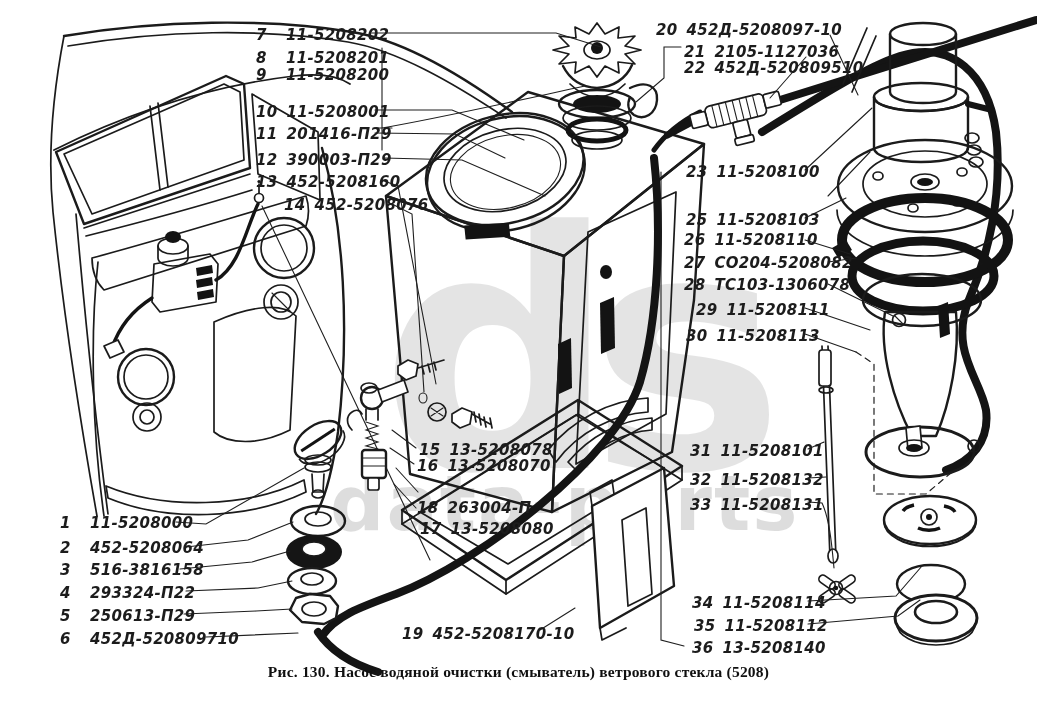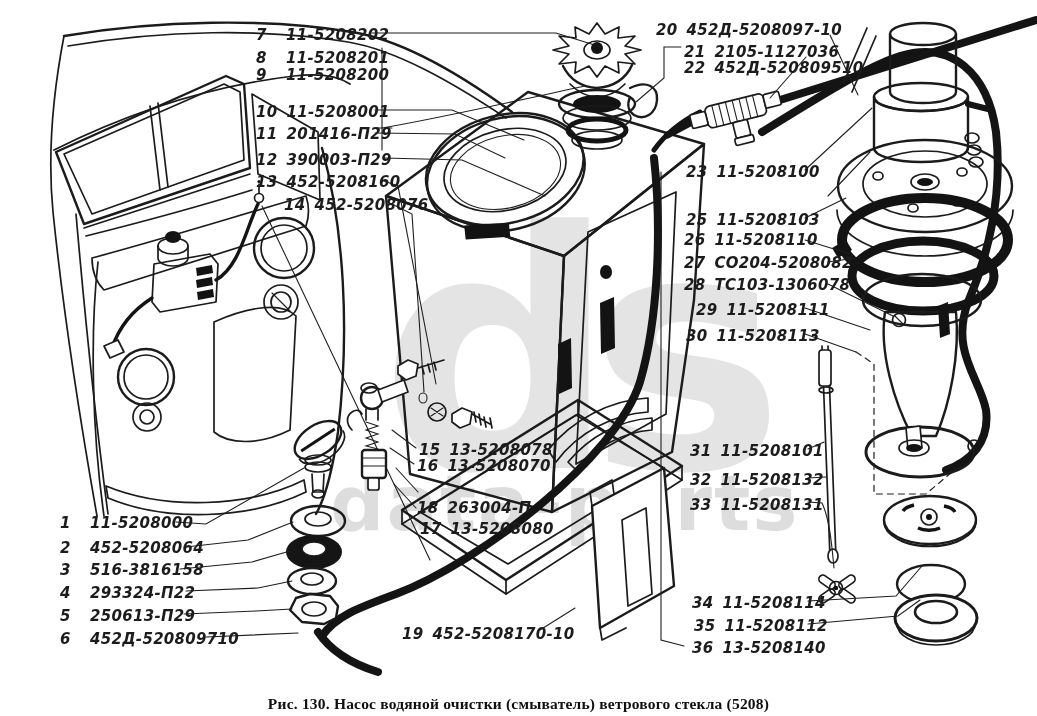--- a/index.html
+++ b/index.html
@@ -18,21 +18,21 @@
   .dark{fill:#131313;stroke:none;}
   .wfill{fill:#ffffff;}
   
   #labels{position:absolute;left:0;top:0;width:1037px;height:716px;pointer-events:none;}
   .part-label{position:absolute;display:flex;gap:9px;white-space:nowrap;
       font-style:italic;font-size:15px;font-weight:bold;color:#1c1c1c;letter-spacing:.3px;}
   .part-label .num{min-width:21px;}
   
   #caption{position:absolute;left:0;right:0;top:663px;text-align:center;
       font-family:"Liberation Serif","DejaVu Serif",serif;font-weight:bold;
-      font-size:15.5px;color:#101010;letter-spacing:.2px;margin-top:32px;}
+      font-size:15.5px;color:#101010;letter-spacing:.2px;}
 </style>
 </head>
 <body>
 
 <div id="stage">
 
 <svg width="1037" height="716" viewBox="0 0 1037 716">
   <defs>
     <pattern id="stip" width="11" height="11" patternUnits="userSpaceOnUse" patternTransform="rotate(8)">
       <circle cx="1.5" cy="2" r=".8" fill="#222"></circle>

